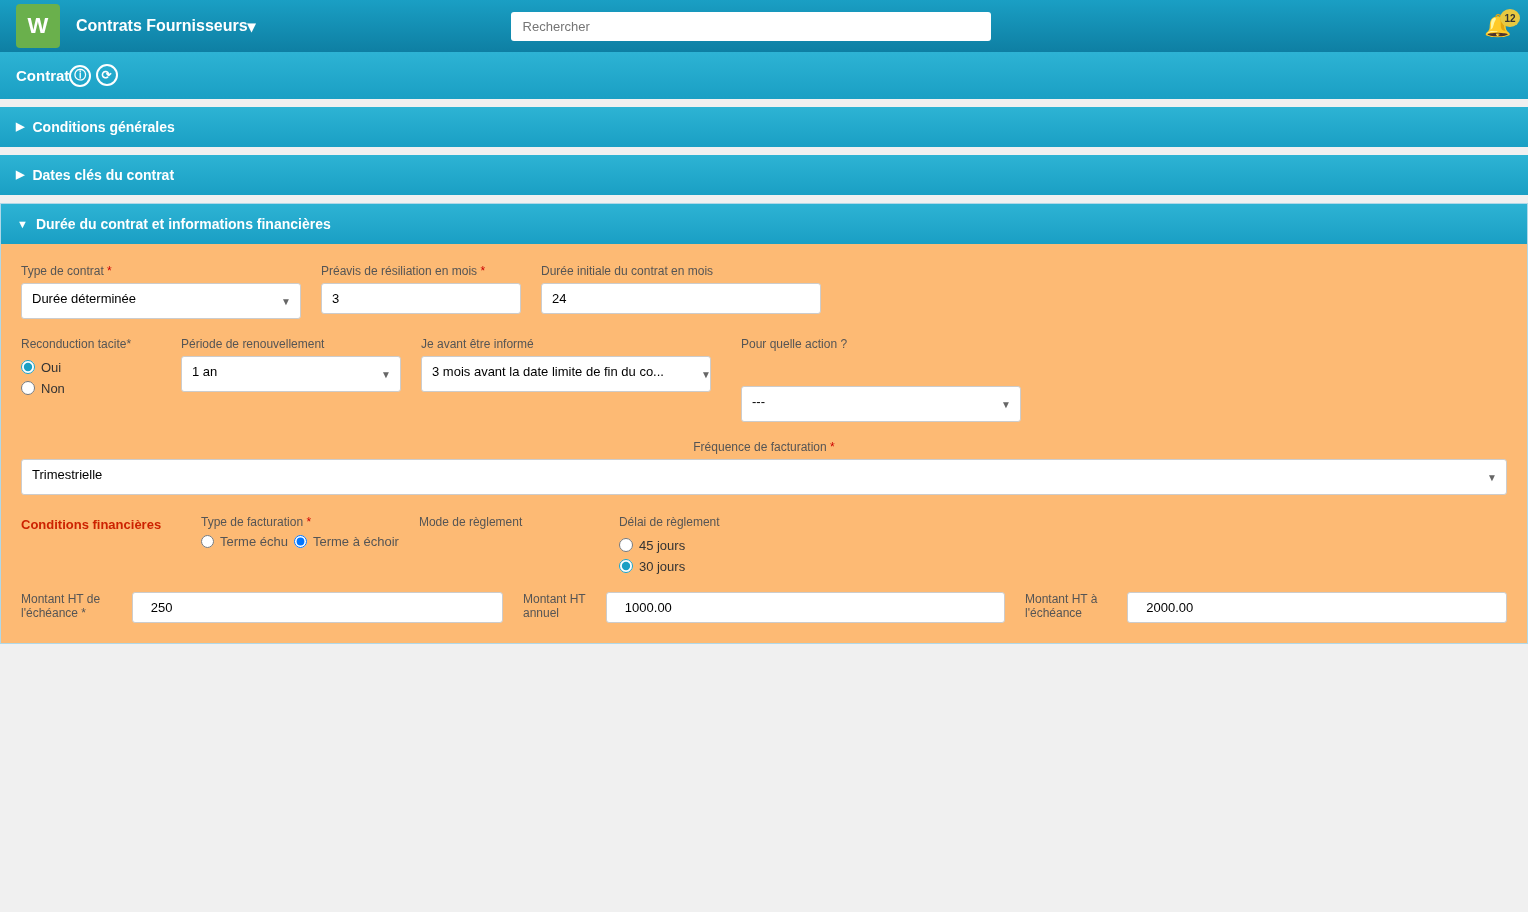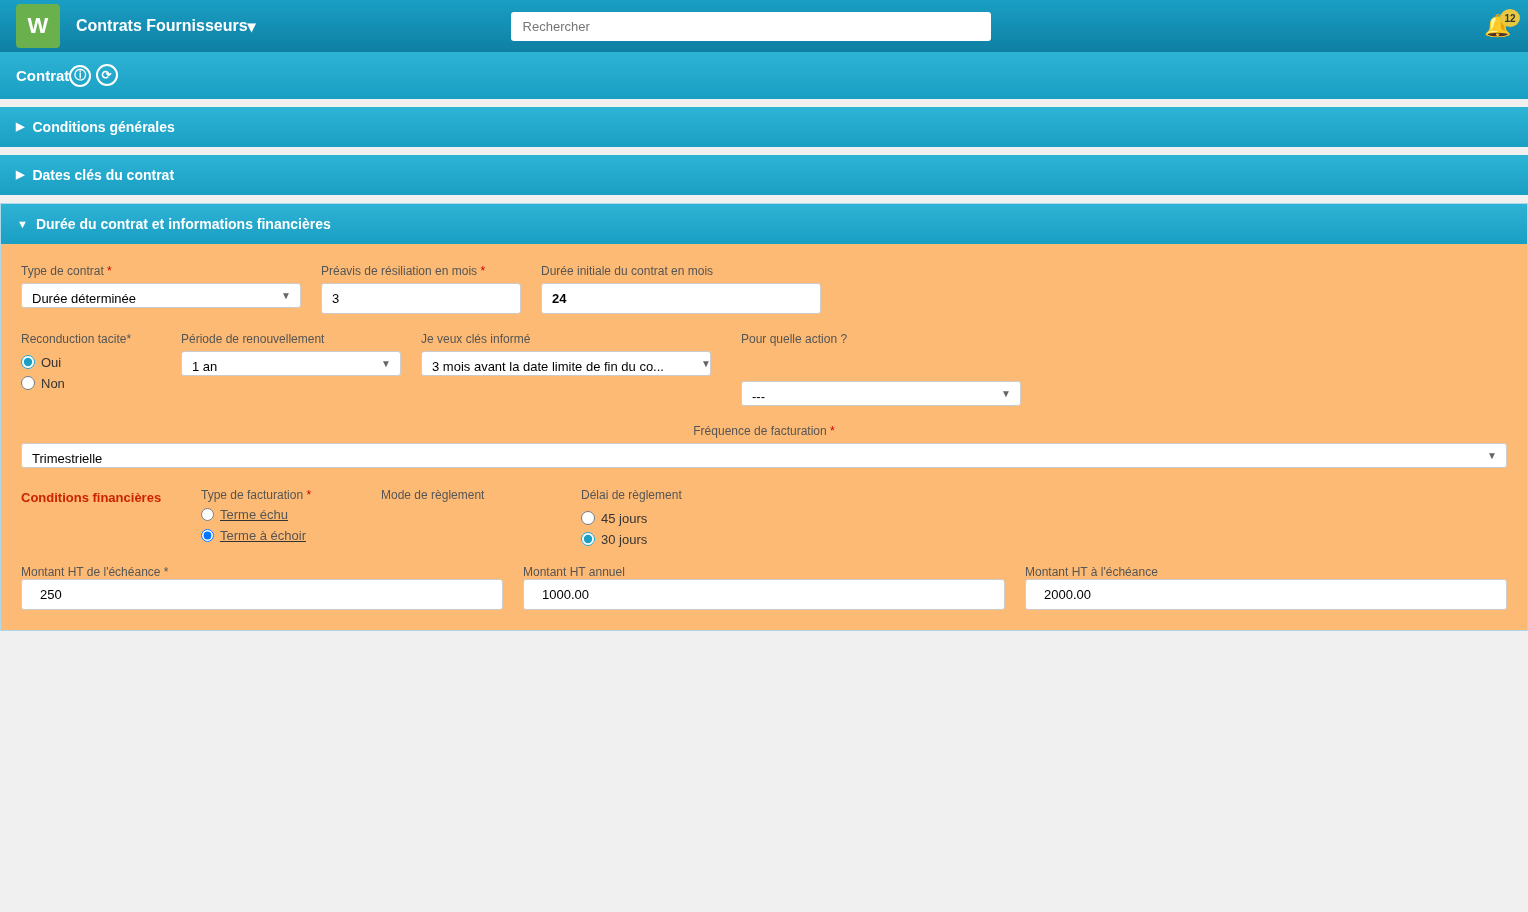--- a/index.html
+++ b/index.html
@@ -97,21 +97,21 @@
     }
     .form-group input[type="text"],
     .form-group input[type="number"] {
       padding: 7px 10px;
       border: 1px solid #ccc;
       border-radius: 3px;
       font-size: 13px;
       outline: none;
     }
     .form-group select {
-      padding: 7px 30px 1px 10px;
+      padding: 7px 30px 12px 10px;
       border: 1px solid #ccc;
       border-radius: 3px;
       font-size: 13px;
       background: white;
       appearance: none;
       -webkit-appearance: none;
       outline: none;
       cursor: pointer;
     }
     .select-wrapper {
@@ -218,40 +218,39 @@
     }
 
     .durée-section-body {
       background: #fdba74;
       padding: 20px;
     }
 
     
     .facturation-group {
       display: flex;
-      flex-direction: column;
+      flex-direction: row;
       gap: 6px;
-      text-decoration: underline;
     }
     .facturation-group label {
       display: flex;
       align-items: center;
       gap: 6px;
       font-size: 13px;
     }
 
     .montant-row {
       display: flex;
       gap: 20px;
       margin-top: 10px;
     }
     .montant-group {
       flex: 1;
       display: flex;
-      flex-direction: column;
+      flex-direction: row;
     }
     .montant-group label {
       font-size: 12px;
       color: #555;
     }
     .montant-group input {
       padding: 7px 18px;
       border: 1px solid #ccc;
       border-radius: 3px;
       font-size: 13px;
@@ -334,21 +333,21 @@
         <div class="form-group col-preavis">
           <label>
             <span>Préavis de résiliation en mois</span>
             <span class="required"> *</span>
           </label>
           <input type="text" style="width: 200px;" value="3">
         </div>
 
         <div class="form-group col-duree">
           <label>Durée initiale du contrat en mois</label>
-          <input type="text" style="width: 280px; font-weight: bold;" value="24">
+          <input type="text" style="width: 280px;" value="24">
         </div>
       </div>
 
       <div class="form-row">
         <div class="form-group col-reconduction">
           <label>Reconduction tacite*</label>
           <div class="radio-group">
             <label>
               <input type="radio" name="reconduction" checked="" style="">
               <span>Oui</span>
@@ -363,21 +362,21 @@
         <div class="form-group col-periode">
           <label>Période de renouvellement</label>
           <div class="select-wrapper">
             <select style="width:220px;">
               <option>1 an</option>
             </select>
           </div>
         </div>
 
         <div class="form-group col-inform">
-          <label>Je veux clés informé</label>
+          <label>Je avant être informé</label>
           <div class="select-wrapper">
             <select style="width:290px;">
               <option>3 mois avant la date limite de fin du co...</option>
             </select>
           </div>
         </div>
 
         <div class="form-group col-action">
           <label>Pour quelle action ?</label>
           <div class="select-wrapper">

